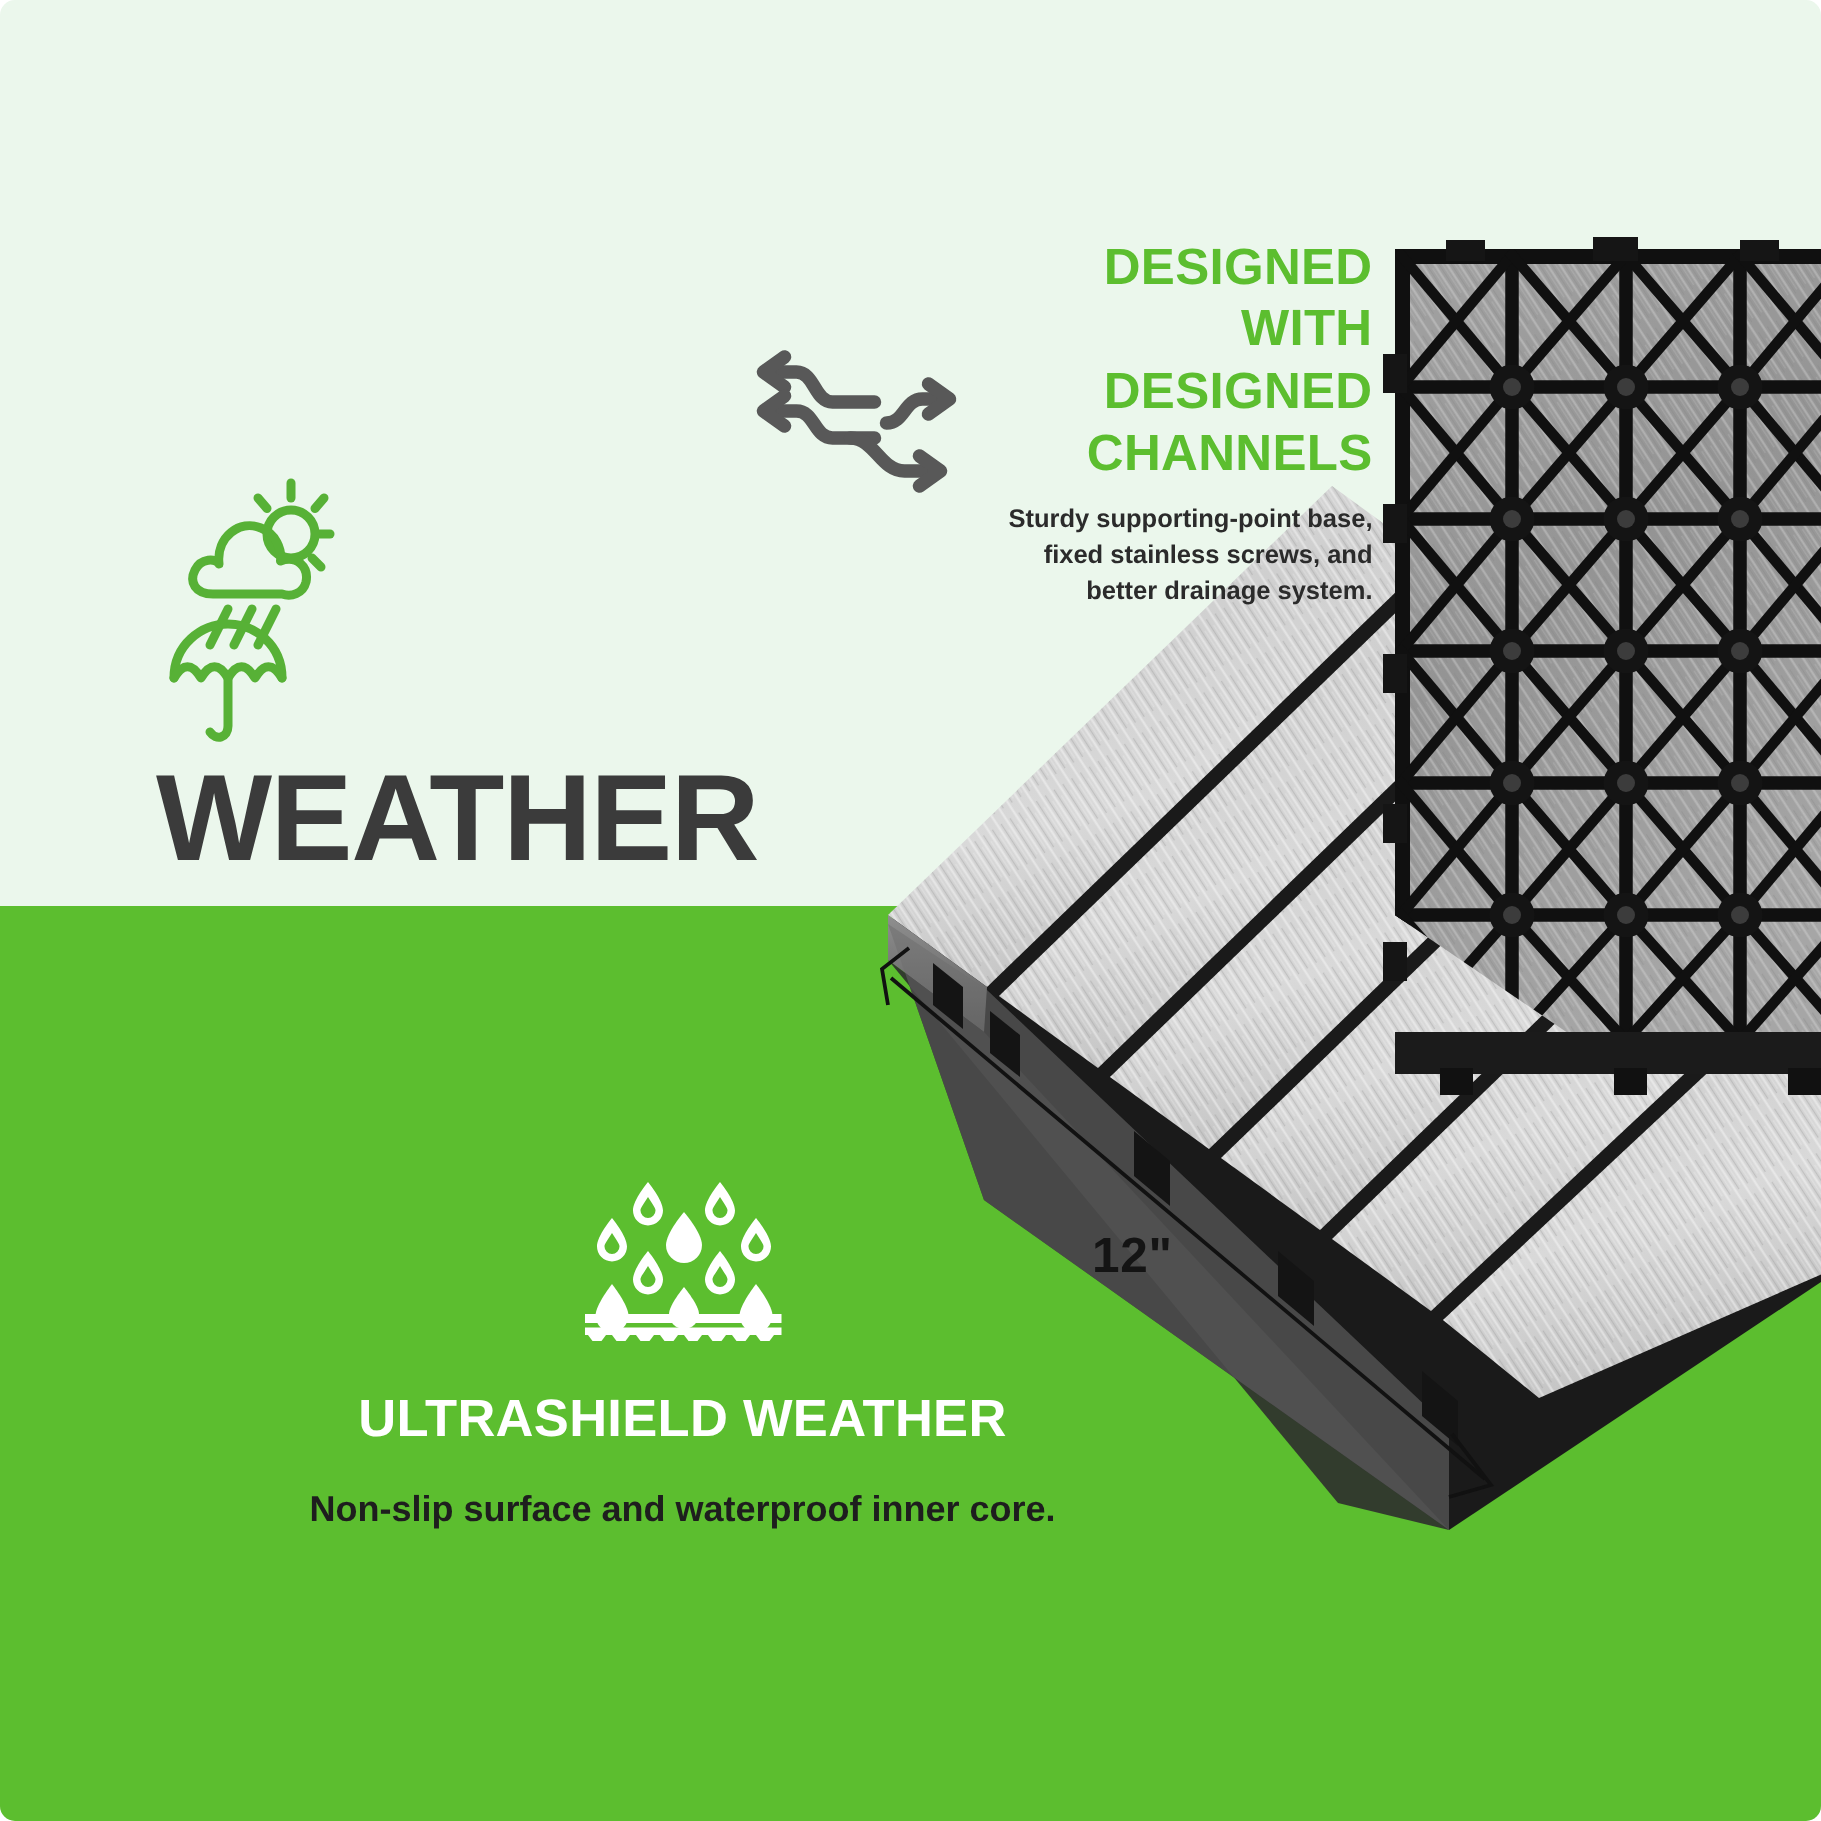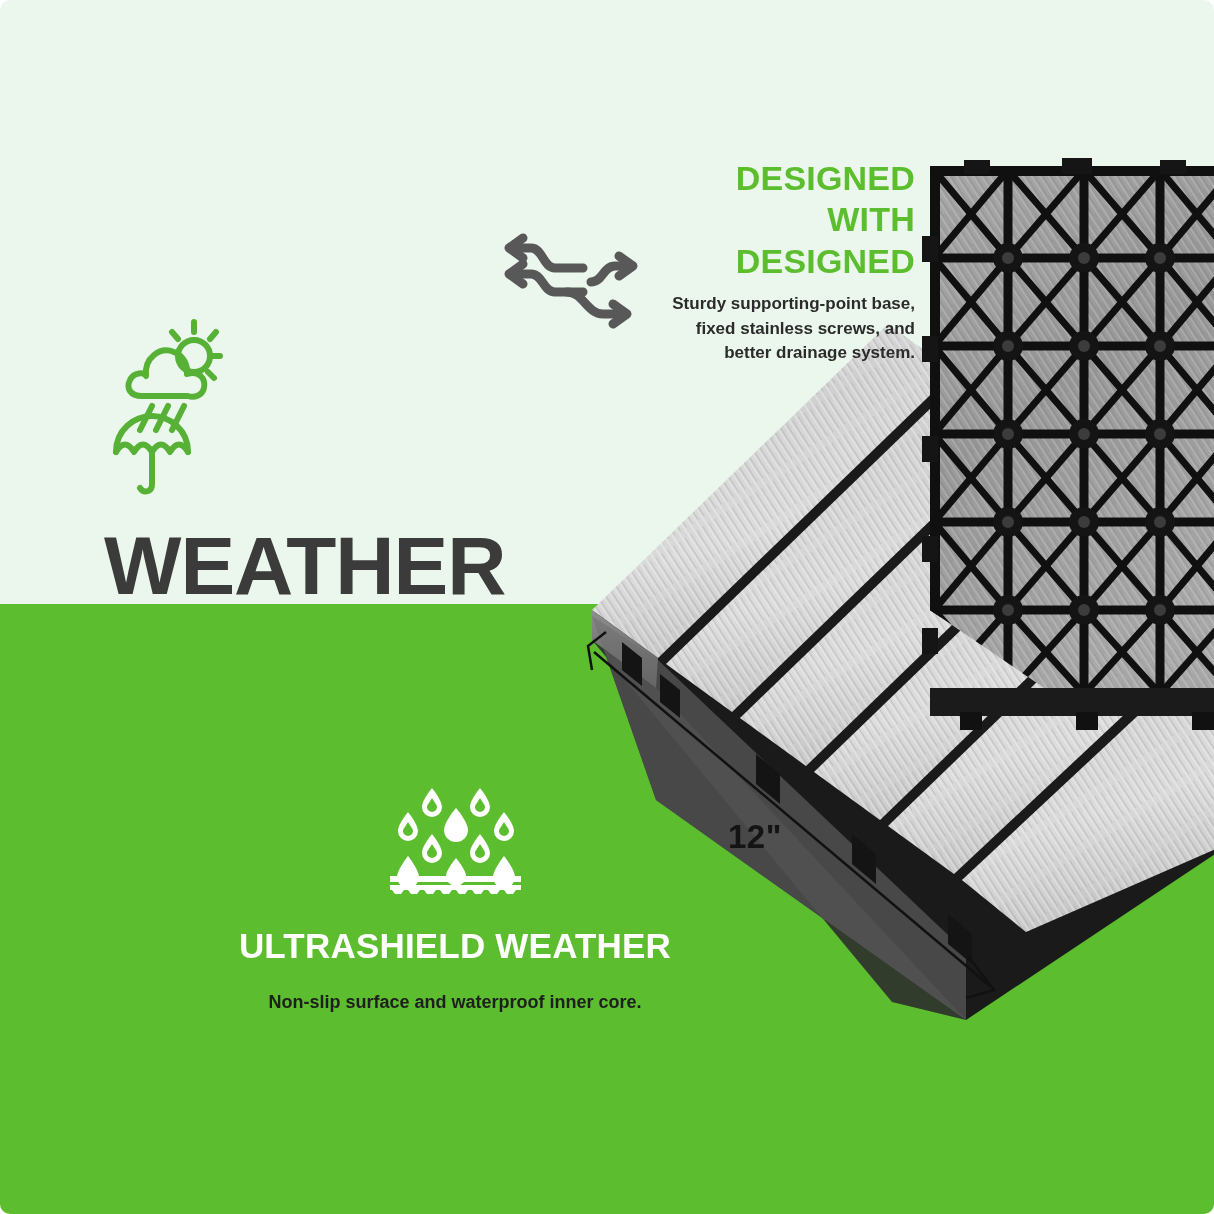--- a/index.html
+++ b/index.html
@@ -71,21 +71,21 @@
     left: 108px;
     top: 312px;
     width: 122px;
     height: 190px;
   }
 
   
   .headline {
     position: absolute;
     left: 104px;
-    top: 526px;
+    top: 506px;
     width: 700px;
   }
   .headline .line1 {
     font-size: 82px;
     font-weight: bold;
     color: #3b3b3b;
     letter-spacing: -1px;
     line-height: 0.98;
     margin: 0;
   }
@@ -115,21 +115,21 @@
   .feature-bottom .f-title {
     color: #ffffff;
     font-size: 35px;
     font-weight: bold;
     line-height: 1.26;
     letter-spacing: 0.2px;
     margin: 0 0 22px 0;
   }
   .feature-bottom .f-body {
     color: #1e1e1e;
-    font-size: 18px;
+    font-size: 24px;
     font-weight: bold;
     line-height: 1.42;
     margin: 0;
   }
 
   
   .product {
     position: absolute;
     left: 556px;
     top: 140px;
@@ -381,21 +381,21 @@
         <path d="M96 52 C108 52 108 36 120 36 H136"></path>
         <polyline points="124,26 138,36 124,46"></polyline>
 
         <path d="M88 62 H60 C48 62 48 44 36 44 H16"></path>
         <polyline points="28,34 14,44 28,54"></polyline>
 
         <path d="M72 62 C88 62 92 84 108 84 H130"></path>
         <polyline points="118,74 132,84 118,94"></polyline>
       </g>
     </svg>
-    <p class="f-title"><span>DESIGNED</span><br><span>WITH DESIGNED</span><br></p>
+    <p class="f-title"><span>DESIGNED</span><br><span>WITH DESIGNED</span><br><span>CHANNELS</span></p>
     <p class="f-body">Sturdy supporting-point base, fixed stainless screws, and better drainage system.</p>
   </div>
 
   <svg class="weather-icon" viewBox="0 0 122 190">
     <g fill="none" stroke="#57b136" stroke-width="6" stroke-linecap="round" stroke-linejoin="round">
 
       <g>
         <line x1="86" y1="10" x2="86" y2="20"></line>
         <line x1="64" y1="20" x2="70" y2="27"></line>
         <line x1="108" y1="20" x2="102" y2="27"></line>

